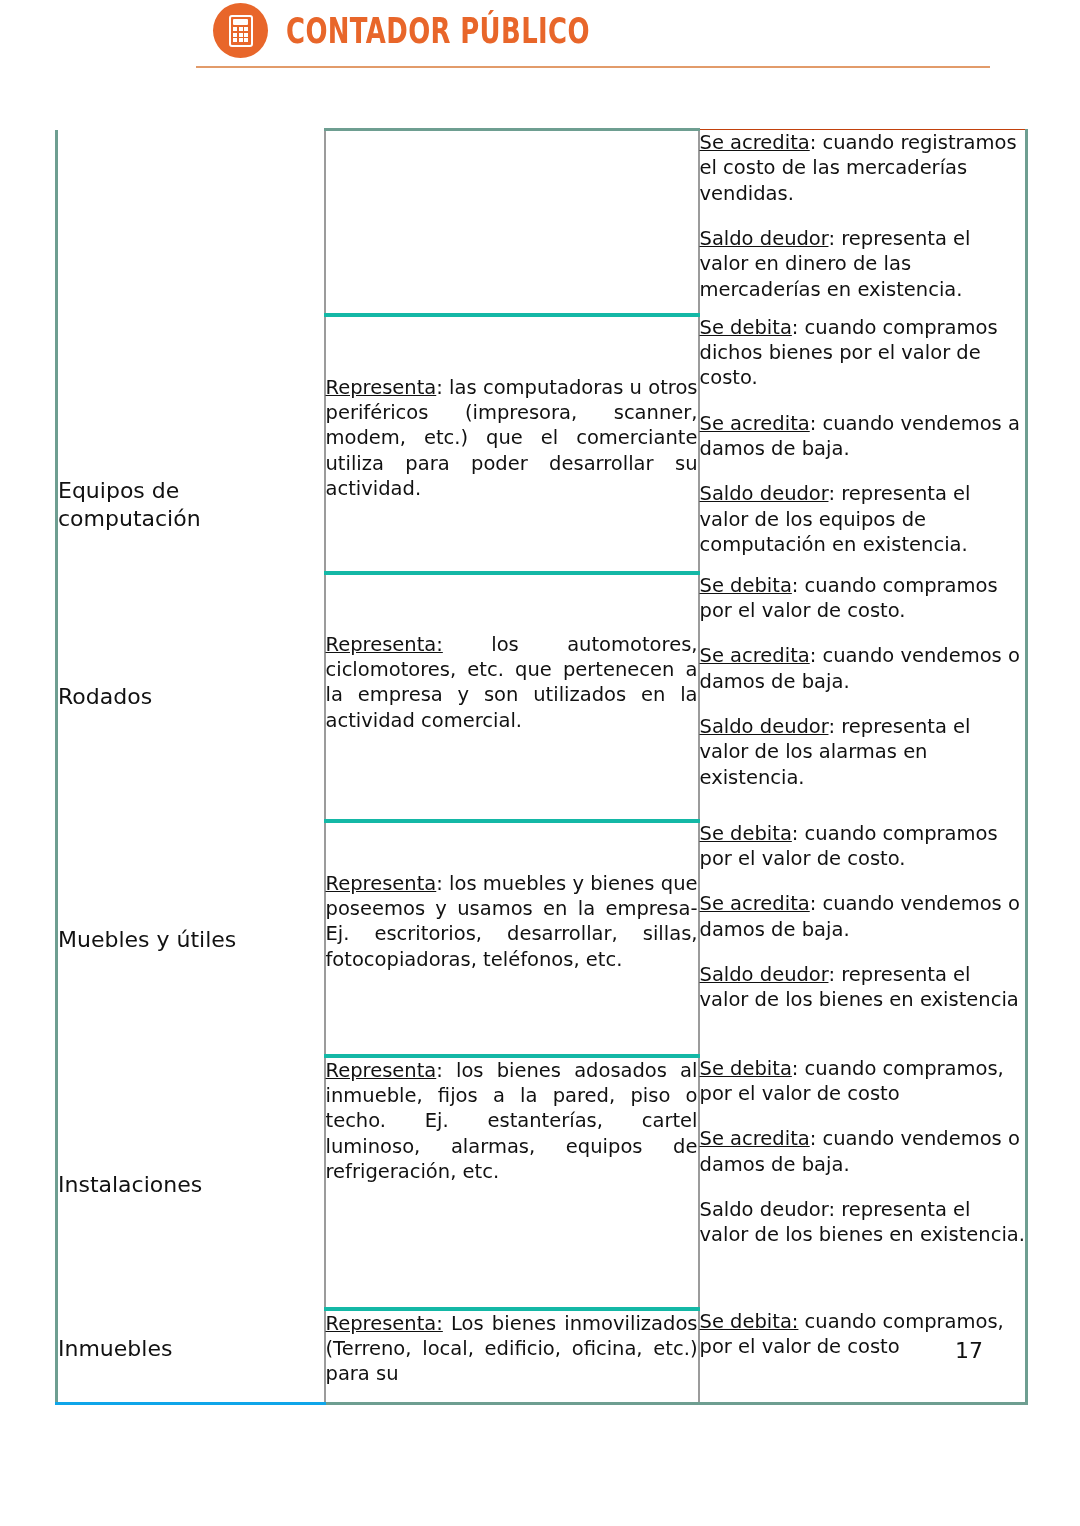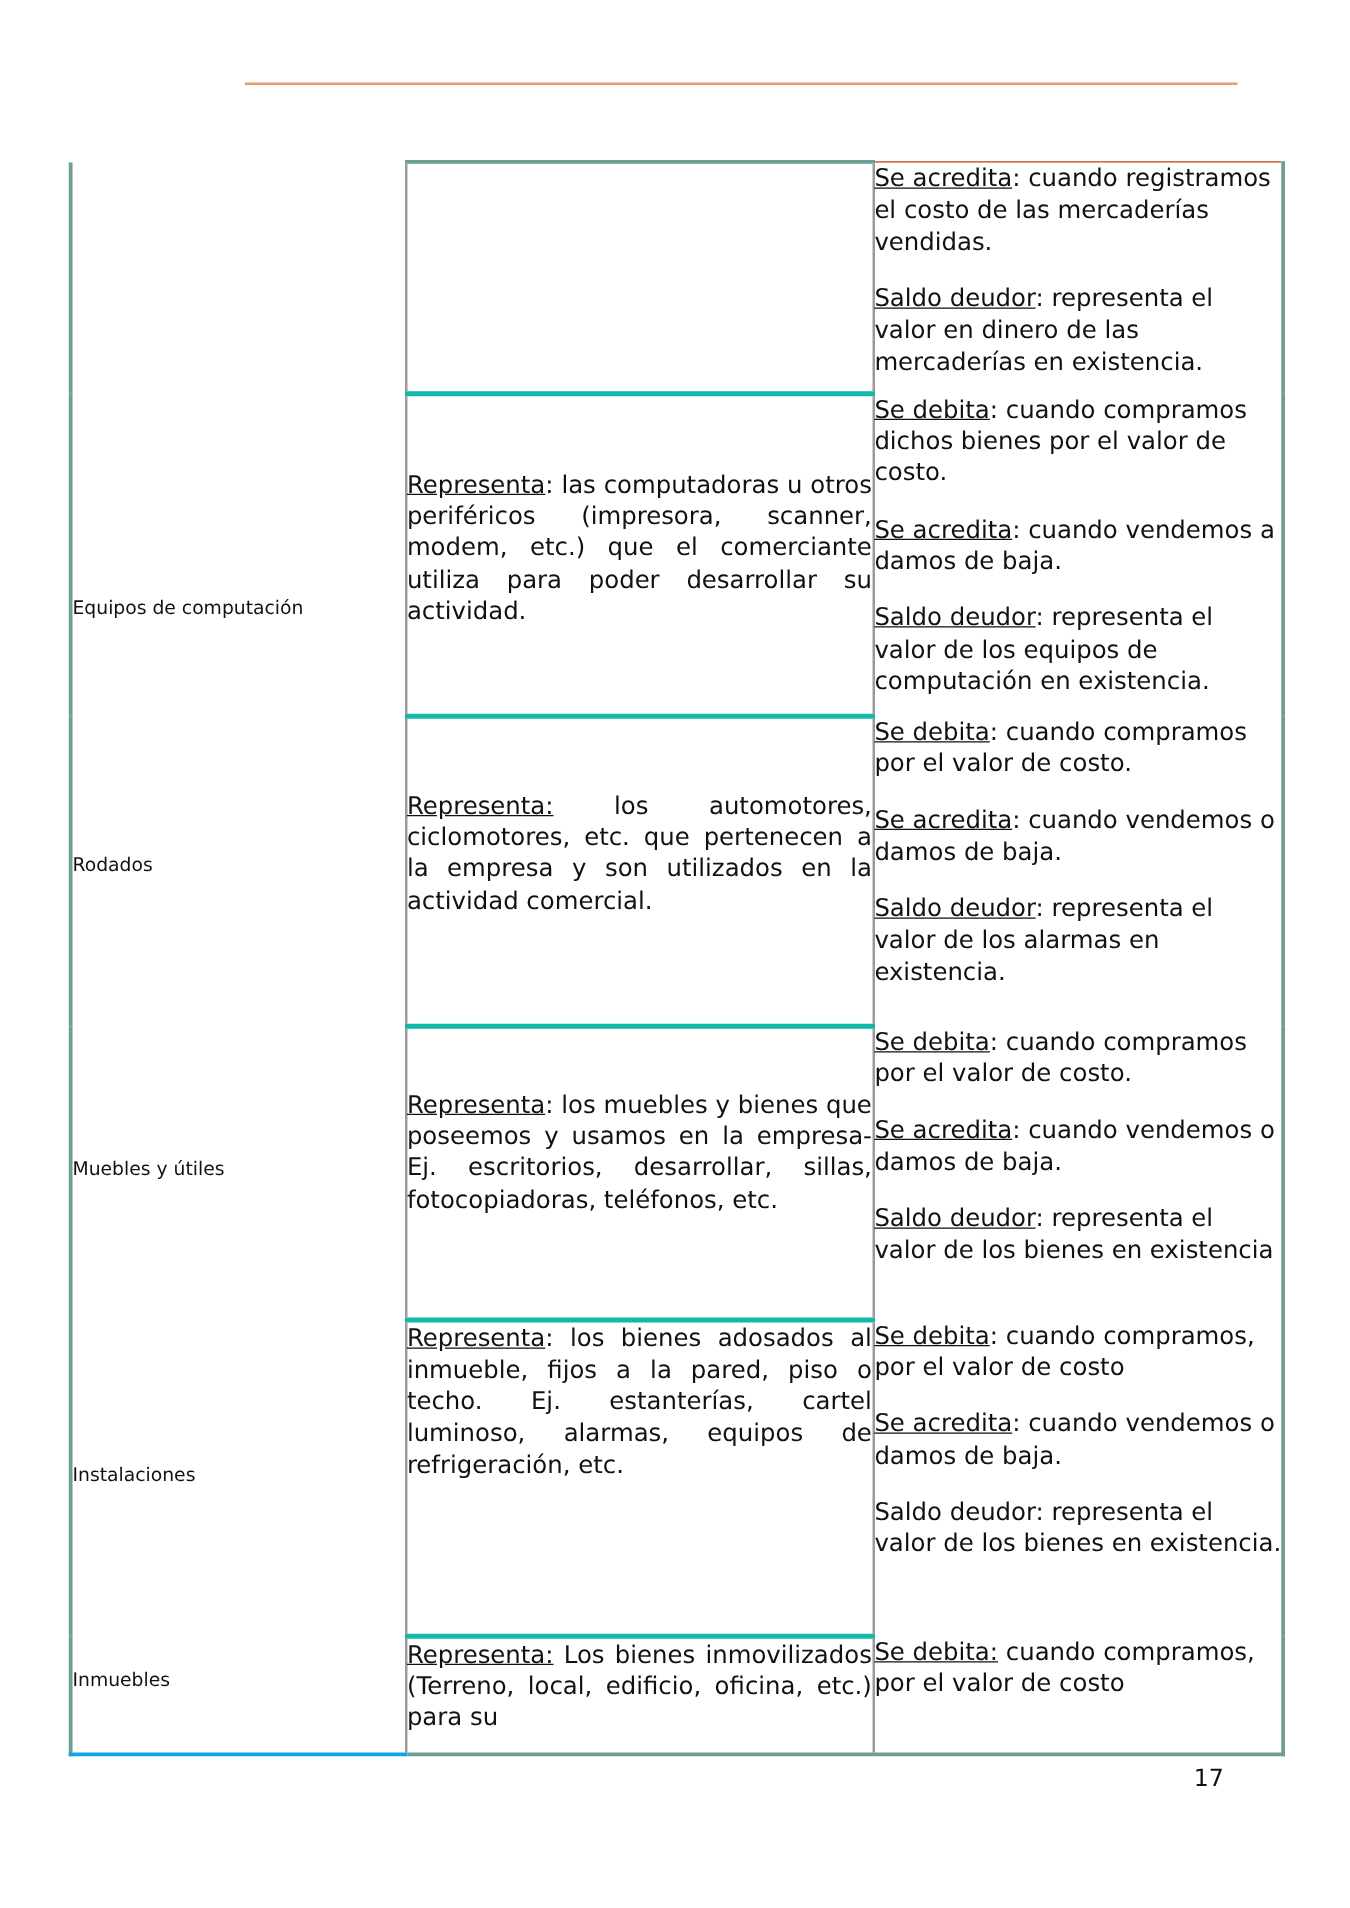--- a/index.html
+++ b/index.html
@@ -126,42 +126,61 @@
     padding: 14px 12px 10px 12px;
   }
   tr.first-row .cell-b { border-top: 3px solid #6e9e91; }
   tr.first-row .cell-c { border-top: 1px solid #c2410c; }
   tr.last-row .cell-a { border-bottom: 3px solid #0ea5e9; }
   tr.last-row .cell-b { border-bottom: 3px solid #6e9e91; }
   tr.last-row .cell-c { border-bottom: 3px solid #6e9e91; }
 
   .label-a {
     display: block;
-    font-size: 15px;
+    font-size: 22px;
   }
 
   .para {
     margin: 0 0 20px 0;
   }
   .para:last-child { margin-bottom: 0; }
   .u { text-decoration: underline; }
 
   
   .page-number {
     position: absolute;
     left: 955px;
-    top: 1412px;
-    font-size: 19px;
+    top: 1338px;
+    font-size: 22px;
     color: #111111;
   }
 </style>
 </head>
 <body>
 
 <div class="header">
+  <div class="brand">
+    <div class="logo-circle">
+      <div class="calc-glyph">
+        <div class="calc-screen"></div>
+        <div class="calc-keys">
+          <i></i>
+            <i></i>
+            <i></i>
+            <i></i>
+            <i></i>
+            <i></i>
+            <i></i>
+            <i></i>
+            <i></i>
+        </div>
+      </div>
+    </div>
+    <div class="brand-title">CONTADOR PÚBLICO</div>
+  </div>
   <div class="header-rule"></div>
 </div>
 
 <table class="doc-table">
   <colgroup>
     <col class="col-a">
       <col class="col-b">
       <col class="col-c">
   </colgroup>
   <tbody>

